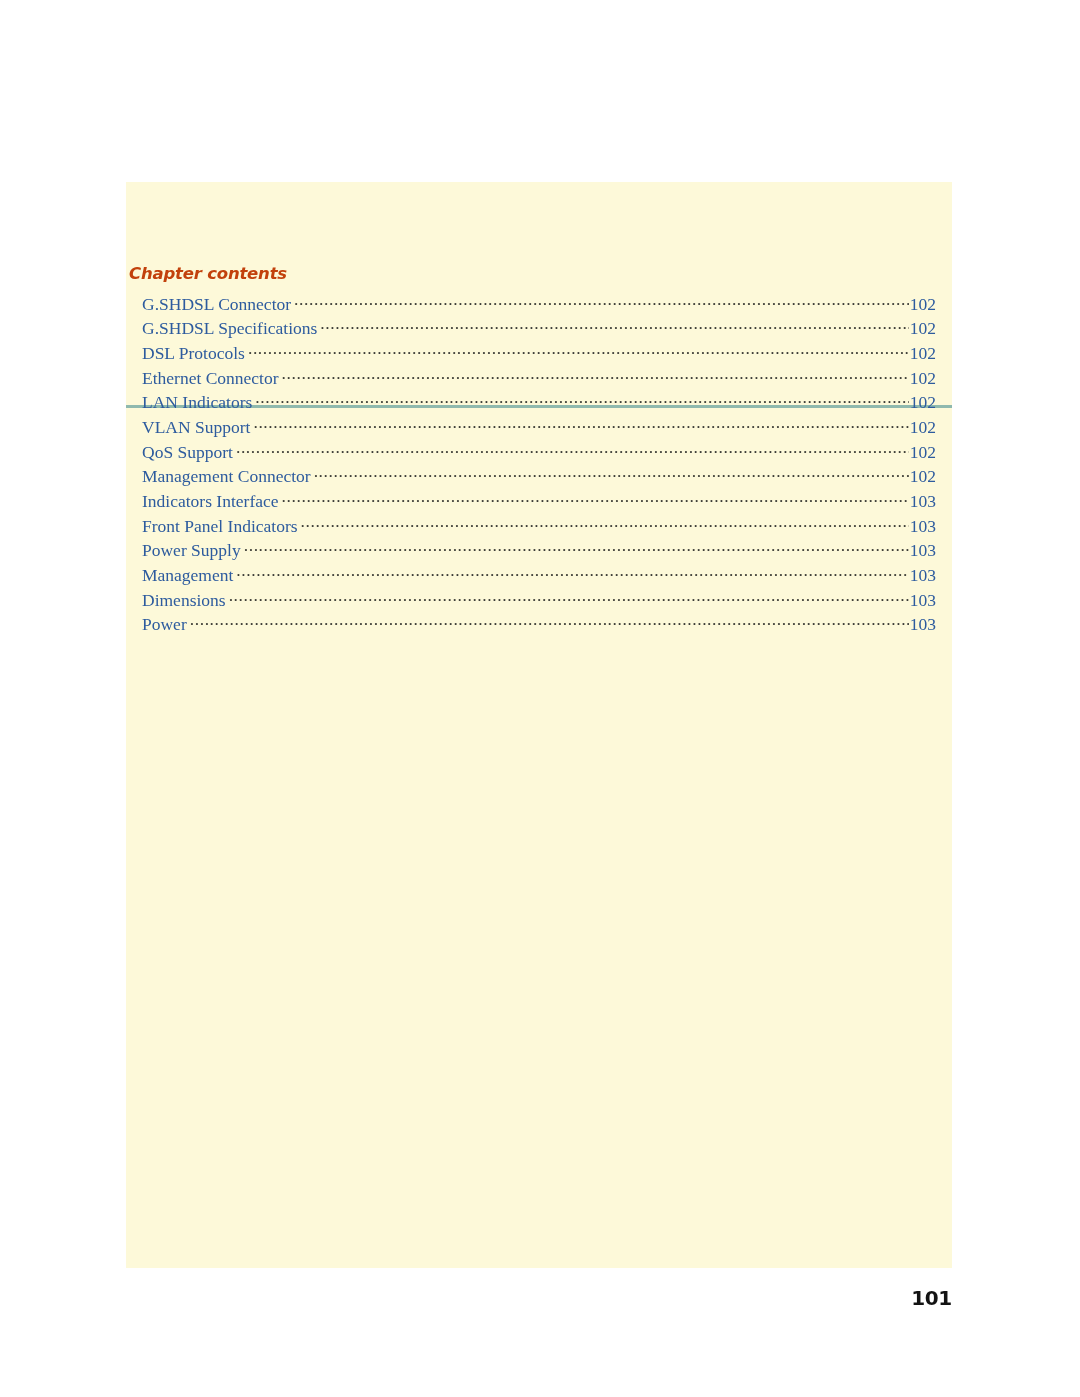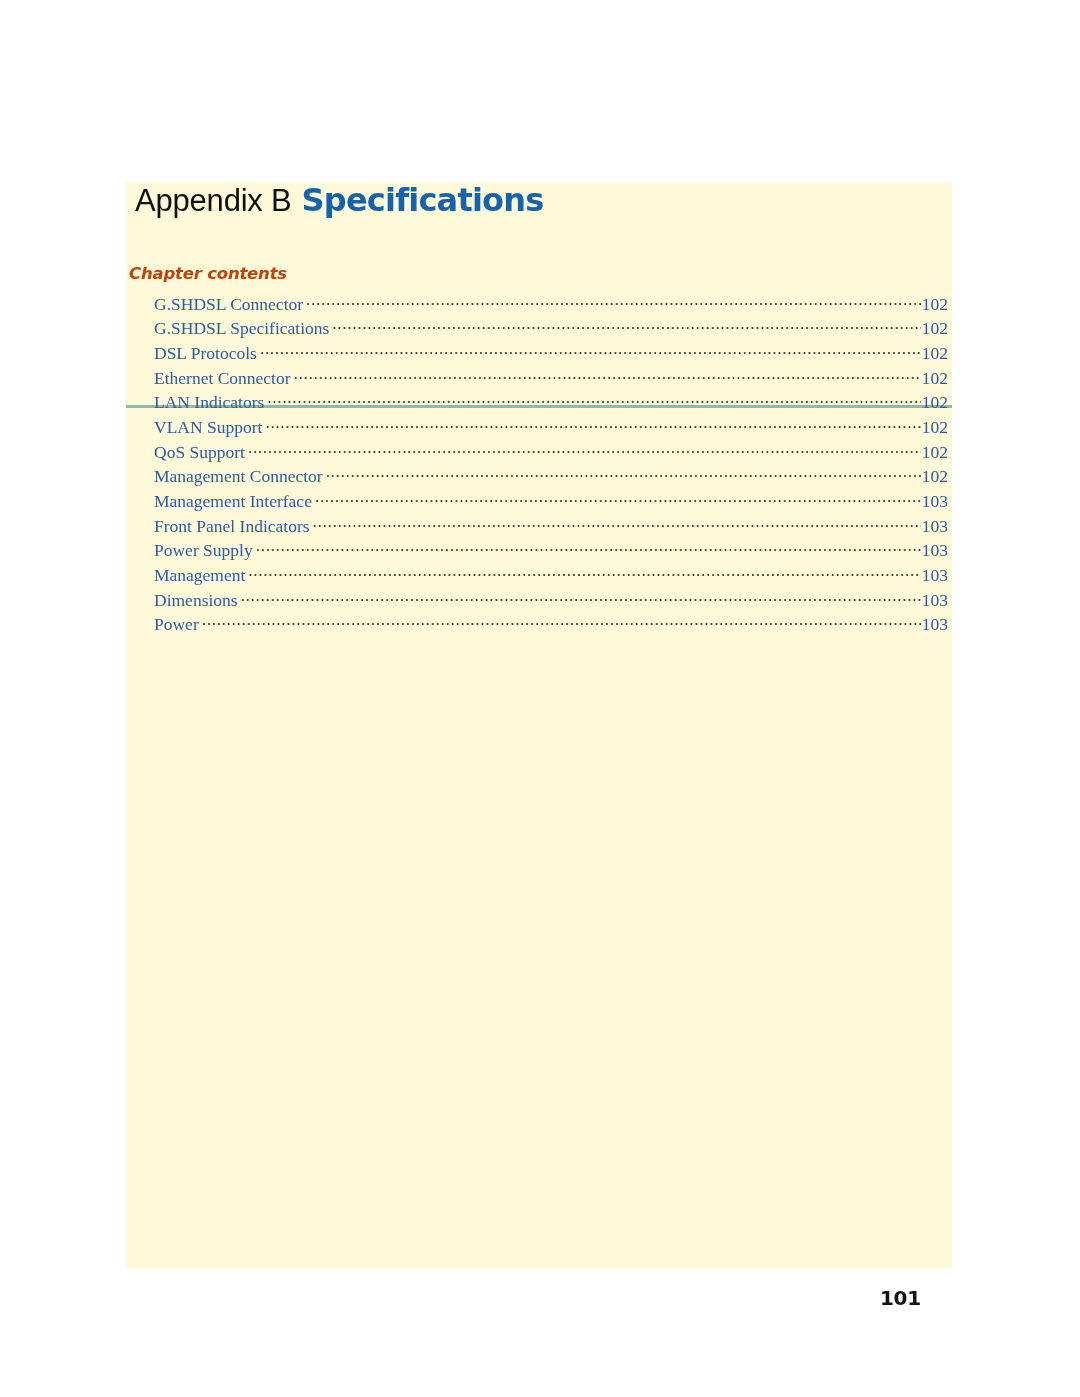--- a/index.html
+++ b/index.html
@@ -70,21 +70,21 @@
     font-weight: bold;
     font-style: italic;
     color: #c2410c;
     letter-spacing: -0.2px;
     white-space: nowrap;
   }
 
   
   #toc-list {
     position: absolute;
-    left: 28px;
+    left: 16px;
     top: 110px;
     width: 794px;
   }
   .toc-entry {
     display: flex;
     align-items: baseline;
     height: 24.7px;
     font-family: "Liberation Serif", serif;
     font-size: 17.5px;
     color: #2d5b9e;
@@ -117,36 +117,33 @@
     color: #2d5b9e;
     text-align: right;
   }
 
   
   #page-folio {
     position: absolute;
     left: 880px;
     top: 1286px;
     width: 72px;
-    text-align: left;
+    text-align: right;
     font-family: "DejaVu Sans", sans-serif;
     font-size: 20px;
     font-weight: bold;
     color: #131313;
     letter-spacing: -0.3px;
   }
 </style>
 </head>
 <body>
 
 <div id="content-panel">
 
-  <div id="chapter-title">
-    <span id="appendix-label">Appendix B</span><span id="chapter-name">Specifications</span>
-  </div>
 
   <div id="title-rule"></div>
 
   <div id="chapter-contents-heading">Chapter contents</div>
 
   <div id="toc-list">
       <div class="toc-entry">
         <span class="toc-label">G.SHDSL Connector</span>
         <span class="toc-leader"></span>
         <span class="toc-page">102</span>
@@ -180,21 +177,21 @@
         <span class="toc-label">QoS Support</span>
         <span class="toc-leader"></span>
         <span class="toc-page">102</span>
       </div>
       <div class="toc-entry">
         <span class="toc-label">Management Connector</span>
         <span class="toc-leader"></span>
         <span class="toc-page">102</span>
       </div>
       <div class="toc-entry">
-        <span class="toc-label">Management Interface</span>
+        <span class="toc-label">Indicators Interface</span>
         <span class="toc-leader"></span>
         <span class="toc-page">103</span>
       </div>
       <div class="toc-entry">
         <span class="toc-label">Front Panel Indicators</span>
         <span class="toc-leader"></span>
         <span class="toc-page">103</span>
       </div>
       <div class="toc-entry">
         <span class="toc-label">Power Supply</span>

